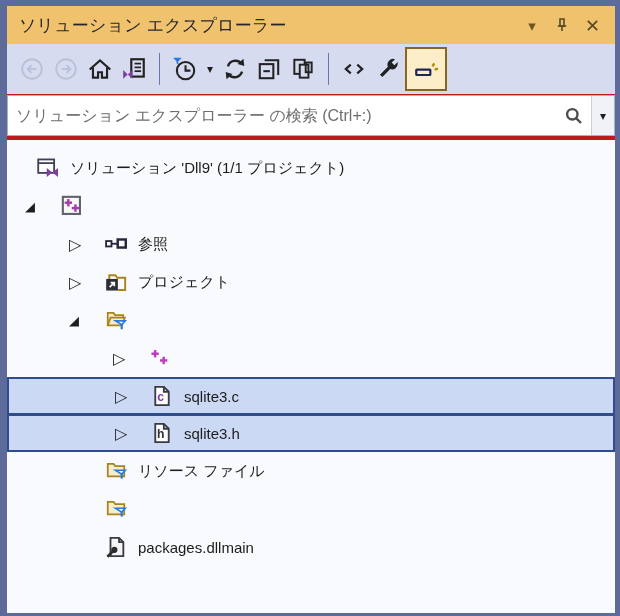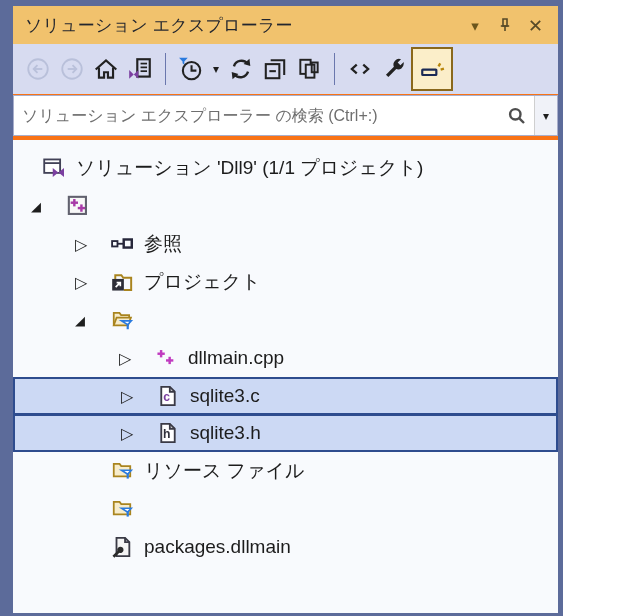--- a/index.html
+++ b/index.html
@@ -4,23 +4,23 @@
 <style>
   * { box-sizing: border-box; }
   body {
     margin: 0;
     width: 620px;
     height: 616px;
     font-family: "Liberation Sans", "DejaVu Sans", sans-serif;
     overflow: hidden;
   }
   .window {
-    width: 563px; height: 616px;
+    width: 620px; height: 616px;
     background: #5c6b9a;
-    padding: 6px 5px 3px 13px;
+    padding: 6px 5px 3px 7px;
     display: flex; flex-direction: column;
   }
   
   .titlebar {
     flex: 0 0 38px;
     background: #f1c26d;
     display: flex; align-items: center;
     padding: 0 8px 0 12px;
   }
   .titlebar .title {
@@ -54,21 +54,21 @@
   .tbtn.small .caret { font-size: 12px; color: #1e1e1e; }
   .sep { width: 1px; height: 32px; background: #6a77ad; margin: 0 8px; flex: 0 0 1px; }
   .tbtn.toggled {
     width: 42px; height: 44px;
     background: #fbeec9;
     border: 2px solid #8a681b;
   }
   
   .searchrow {
     flex: 0 0 46px;
-    background: #f97316;
+    background: #b91c1c;
     padding: 1px 0 4px 0;
     display: flex;
   }
   .searchbox {
     flex: 1;
     background: #ffffff;
     border: 1px solid #a8aecb;
     display: flex; align-items: stretch;
   }
   .searchbox input {
@@ -114,21 +114,21 @@
   .exp.open   { font-size: 13px; }
   .row .ticon {
     flex: 0 0 22px;
     width: 22px; height: 22px;
     margin-right: 11px;
     display: flex; align-items: center; justify-content: center;
     overflow: visible;
   }
   .row .ticon svg { width: 22px; height: 22px; overflow: visible; display: block; }
   .row .lbl {
-    font-size: 19px;
+    font-size: 15px;
     color: #1c1c1c;
     white-space: nowrap;
   }
   .d0s { padding-left: 30px; }
   .d0  { padding-left: 10px; }
   .d1  { padding-left: 54px; }
   .d2  { padding-left: 98px; }
   .sel {
     background: #ccd9f4;
     border: 2px solid #2e4c8e;
@@ -355,21 +355,20 @@
       <span class="ticon">
         <svg viewBox="0 0 18 18" fill="none">
           <g stroke="#c03bc0" stroke-width="2">
             <line x1="5" y1="2.5" x2="5" y2="8.5"></line>
               <line x1="2" y1="5.5" x2="8" y2="5.5"></line>
             <line x1="12" y1="8" x2="12" y2="14"></line>
               <line x1="9" y1="11" x2="15" y2="11"></line>
           </g>
         </svg>
       </span>
-      <span class="lbl">dllmain.cpp</span>
     </div>
 
     <div class="row d2 sel">
       <span class="exp closed">▷</span>
       <span class="ticon">
         <svg viewBox="0 0 18 18">
           <path d="M3.5 1.5h7l4 4v11h-11z" fill="#ffffff" stroke="#3a3a45" stroke-width="1.5"></path>
           <path d="M10.5 1.5v4h4" fill="none" stroke="#3a3a45" stroke-width="1.5"></path>
           <text x="5.2" y="13.2" font-size="10" font-weight="bold" fill="#7b3fa0" font-family="inherit">c</text>
         </svg>

